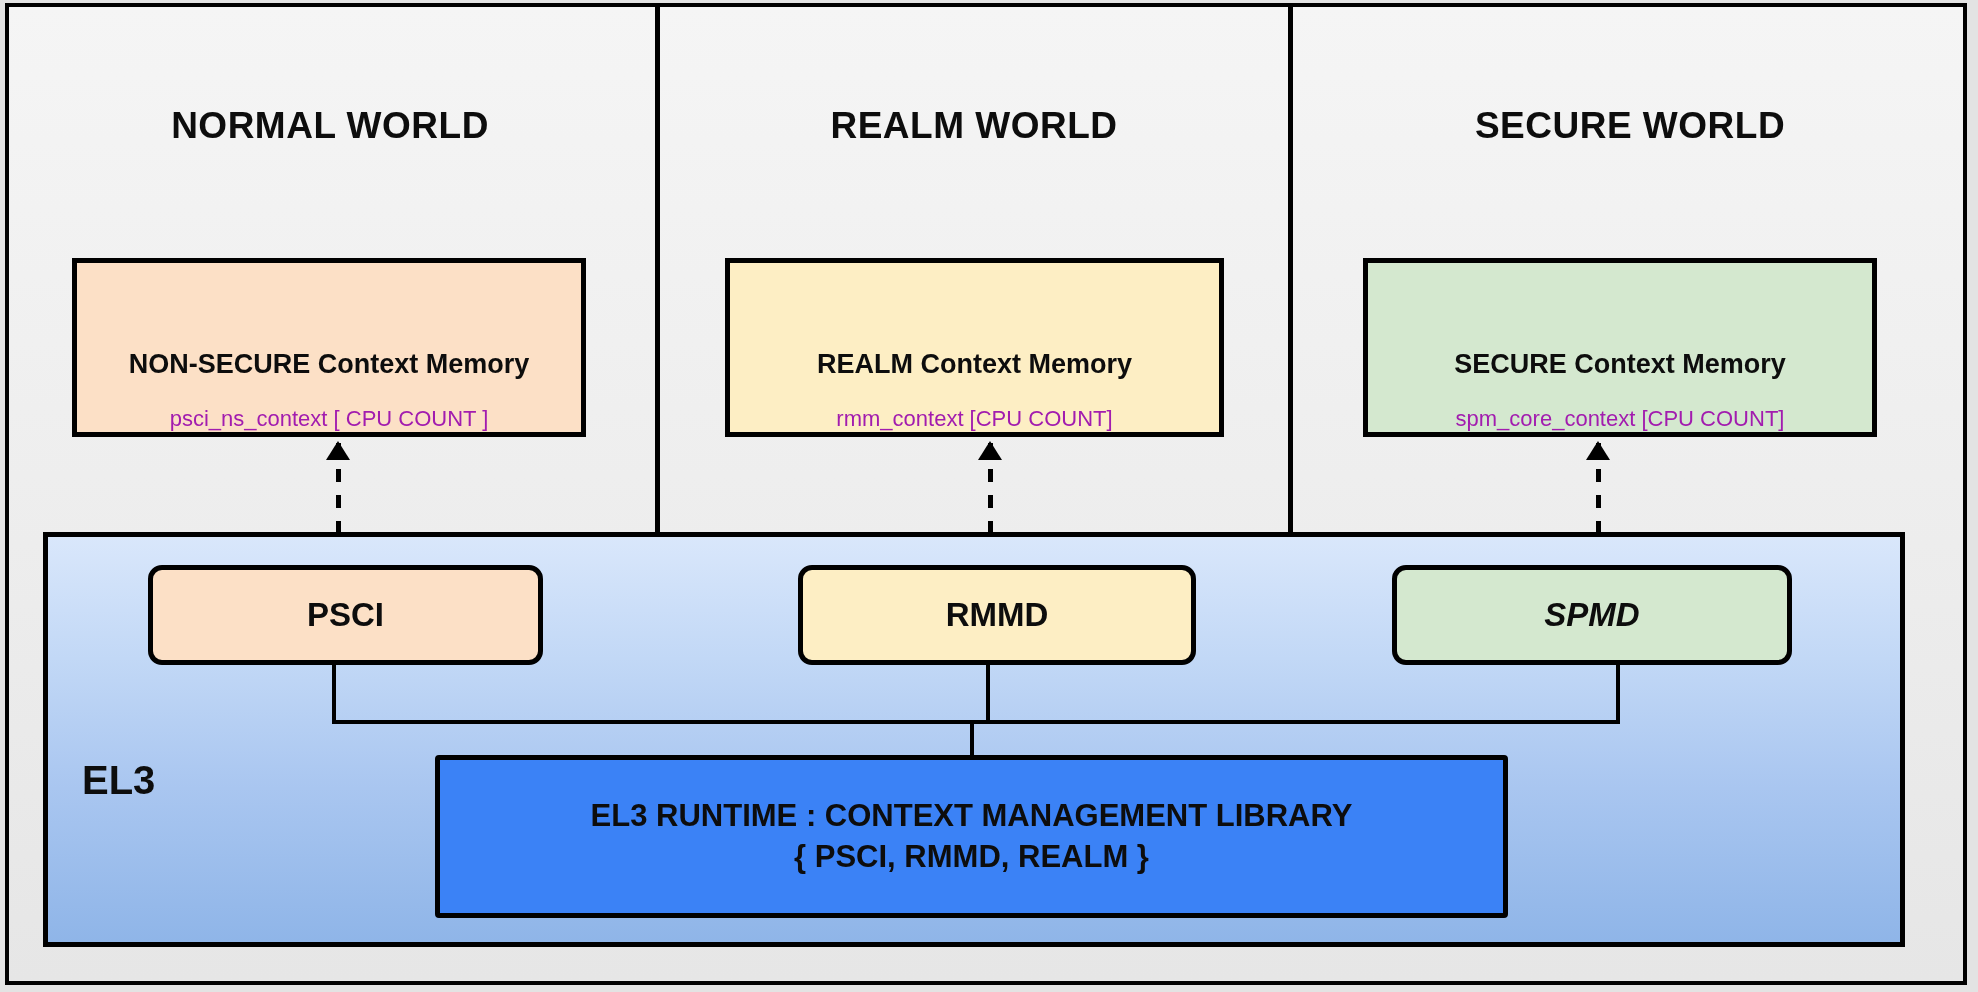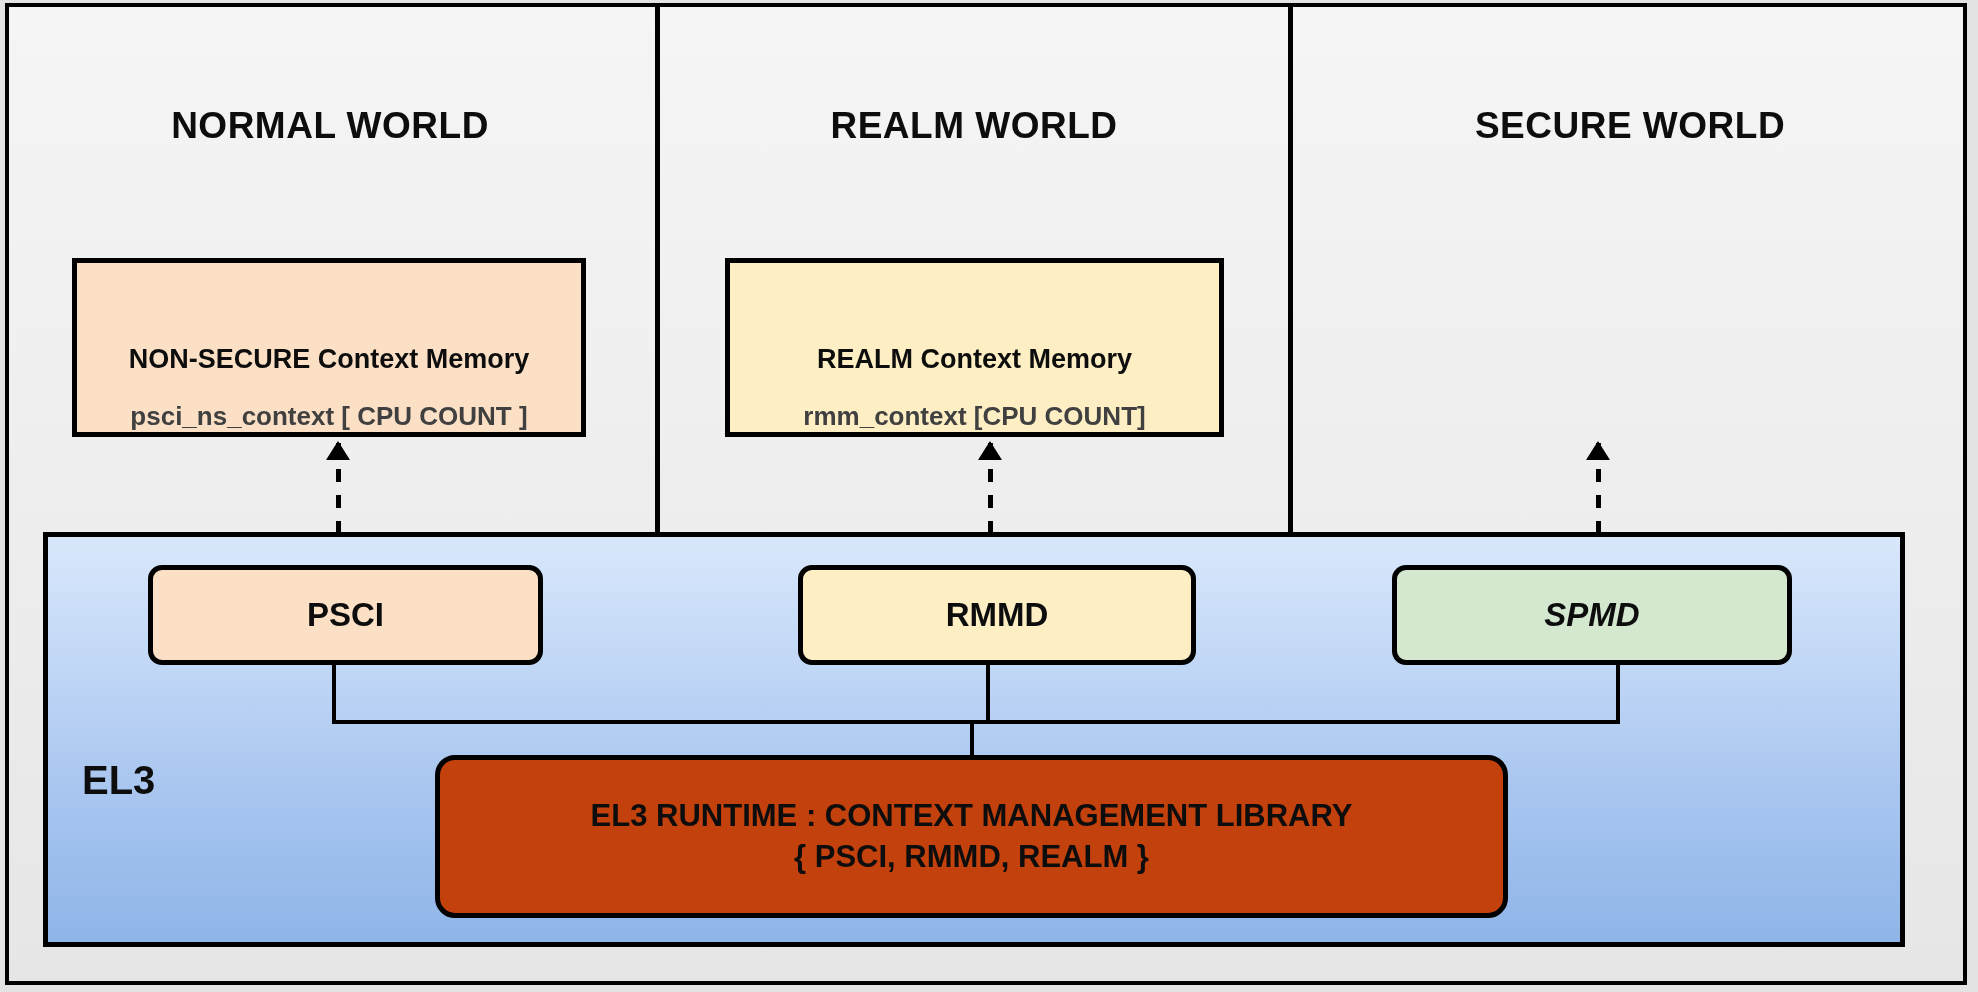--- a/index.html
+++ b/index.html
@@ -67,23 +67,23 @@
     justify-content: flex-end;
   }
   .ctx-title {
     font-size: 27px;
     font-weight: bold;
     color: #0d0d0d;
     white-space: nowrap;
     margin-bottom: 26px;
   }
   .ctx-sub {
-    font-size: 26px;
-    font-weight: bold;
-    color: #404040;
+    font-size: 22px;
+    font-weight: normal;
+    color: #a21caf;
     white-space: nowrap;
   }
   .fill-ns    { background: #fce0c6; }
   .fill-realm { background: #fdeec4; }
   .fill-secure{ background: #d4e8cf; }
 
   
   .dashed-conn {
     position: absolute;
     width: 5px;
@@ -153,23 +153,23 @@
   }
 
   
   .runtime-box {
     position: absolute;
     left: 435px;
     top: 755px;
     width: 1073px;
     height: 163px;
     border: 5px solid #000000;
-    border-radius: 20px;
-    box-sizing: border-box;
-    background: #c2410c;
+    border-radius: 4px;
+    box-sizing: border-box;
+    background: #3b82f6;
     display: flex;
     flex-direction: column;
     align-items: center;
     justify-content: center;
   }
   .runtime-line {
     font-size: 31px;
     font-weight: bold;
     color: #0d0d0d;
     white-space: nowrap;
@@ -198,20 +198,24 @@
   <div class="ctx-box fill-ns" style="left:72px; width:514px;">
     <div class="ctx-title">NON-SECURE Context Memory</div>
     <div class="ctx-sub">psci_ns_context  [ CPU COUNT ]</div>
   </div>
 
   <div class="ctx-box fill-realm" style="left:725px; width:499px;">
     <div class="ctx-title">REALM Context Memory</div>
     <div class="ctx-sub">rmm_context [CPU COUNT]</div>
   </div>
 
+  <div class="ctx-box fill-secure" style="left:1363px; width:514px;">
+    <div class="ctx-title">SECURE Context Memory</div>
+    <div class="ctx-sub">spm_core_context  [CPU COUNT]</div>
+  </div>
 
   <div class="dashed-conn" style="left:336px;"></div>
   <div class="arrow-up" style="left:326px;"></div>
   <div class="arrow-dn" style="left:326px;"></div>
 
   <div class="dashed-conn" style="left:988px;"></div>
   <div class="arrow-up" style="left:978px;"></div>
   <div class="arrow-dn" style="left:978px;"></div>
 
   <div class="dashed-conn" style="left:1596px;"></div>

